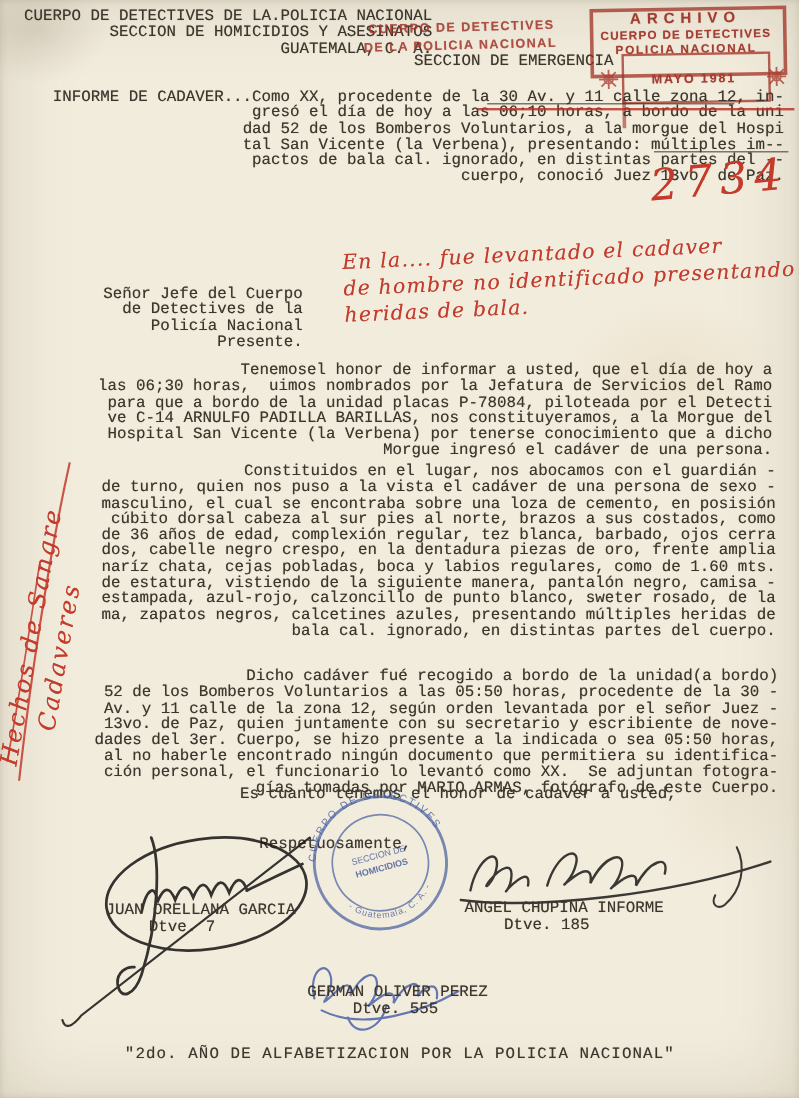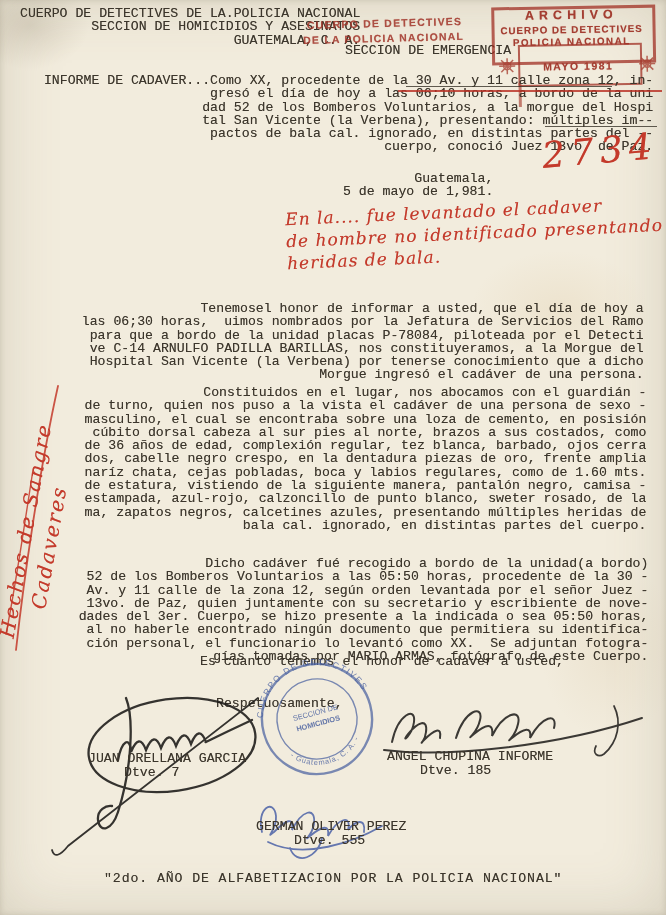--- a/index.html
+++ b/index.html
@@ -113,27 +113,29 @@
                      tal San Vicente (la Verbena), presentando: múltiples im--
                      pactos de bala cal. ignorado, en distintas partes del --
                      cuerpo, conoció Juez 13vo. de Paz.</pre>
 
   <div class="uline" style="left:406px;top:86px;width:206px"></div>
   <div class="redline" style="left:398px;top:89.5px;width:264px;height:2px"></div>
   <div class="uline" style="left:545px;top:126px;width:112px"></div>
 
   <pre class="red-script case-number">2734</pre>
 
-  <pre class="type" style="left:343px;top:172px">Guatemala,
-5 de mayo de 1,981.</pre>
 
   <pre class="red-script hand-note">En la.... fue levantado el cadaver
 de hombre no identificado presentando
 heridas de bala.</pre>
 
+  <pre class="type" style="left:86px;top:238px">Señor Jefe del Cuerpo
+de Detectives de la
+Policía Nacional
+Presente.</pre>
 
   <pre class="type" style="left:58px;top:302px">                  Tenemosel honor de informar a usted, que el día de hoy a
 las 06;30 horas,  uimos nombrados por la Jefatura de Servicios del Ramo
 para que a bordo de la unidad placas P-78084, piloteada por el Detecti
 ve C-14 ARNULFO PADILLA BARILLAS, nos constituyeramos, a la Morgue del
 Hospital San Vicente (la Verbena) por tenerse conocimiento que a dicho
 Morgue ingresó el cadáver de una persona.</pre>
   <pre class="type" style="left:45px;top:386px">                    Constituidos en el lugar, nos abocamos con el guardián -
 de turno, quien nos puso a la vista el cadáver de una persona de sexo -
 masculino, el cual se encontraba sobre una loza de cemento, en posisión

